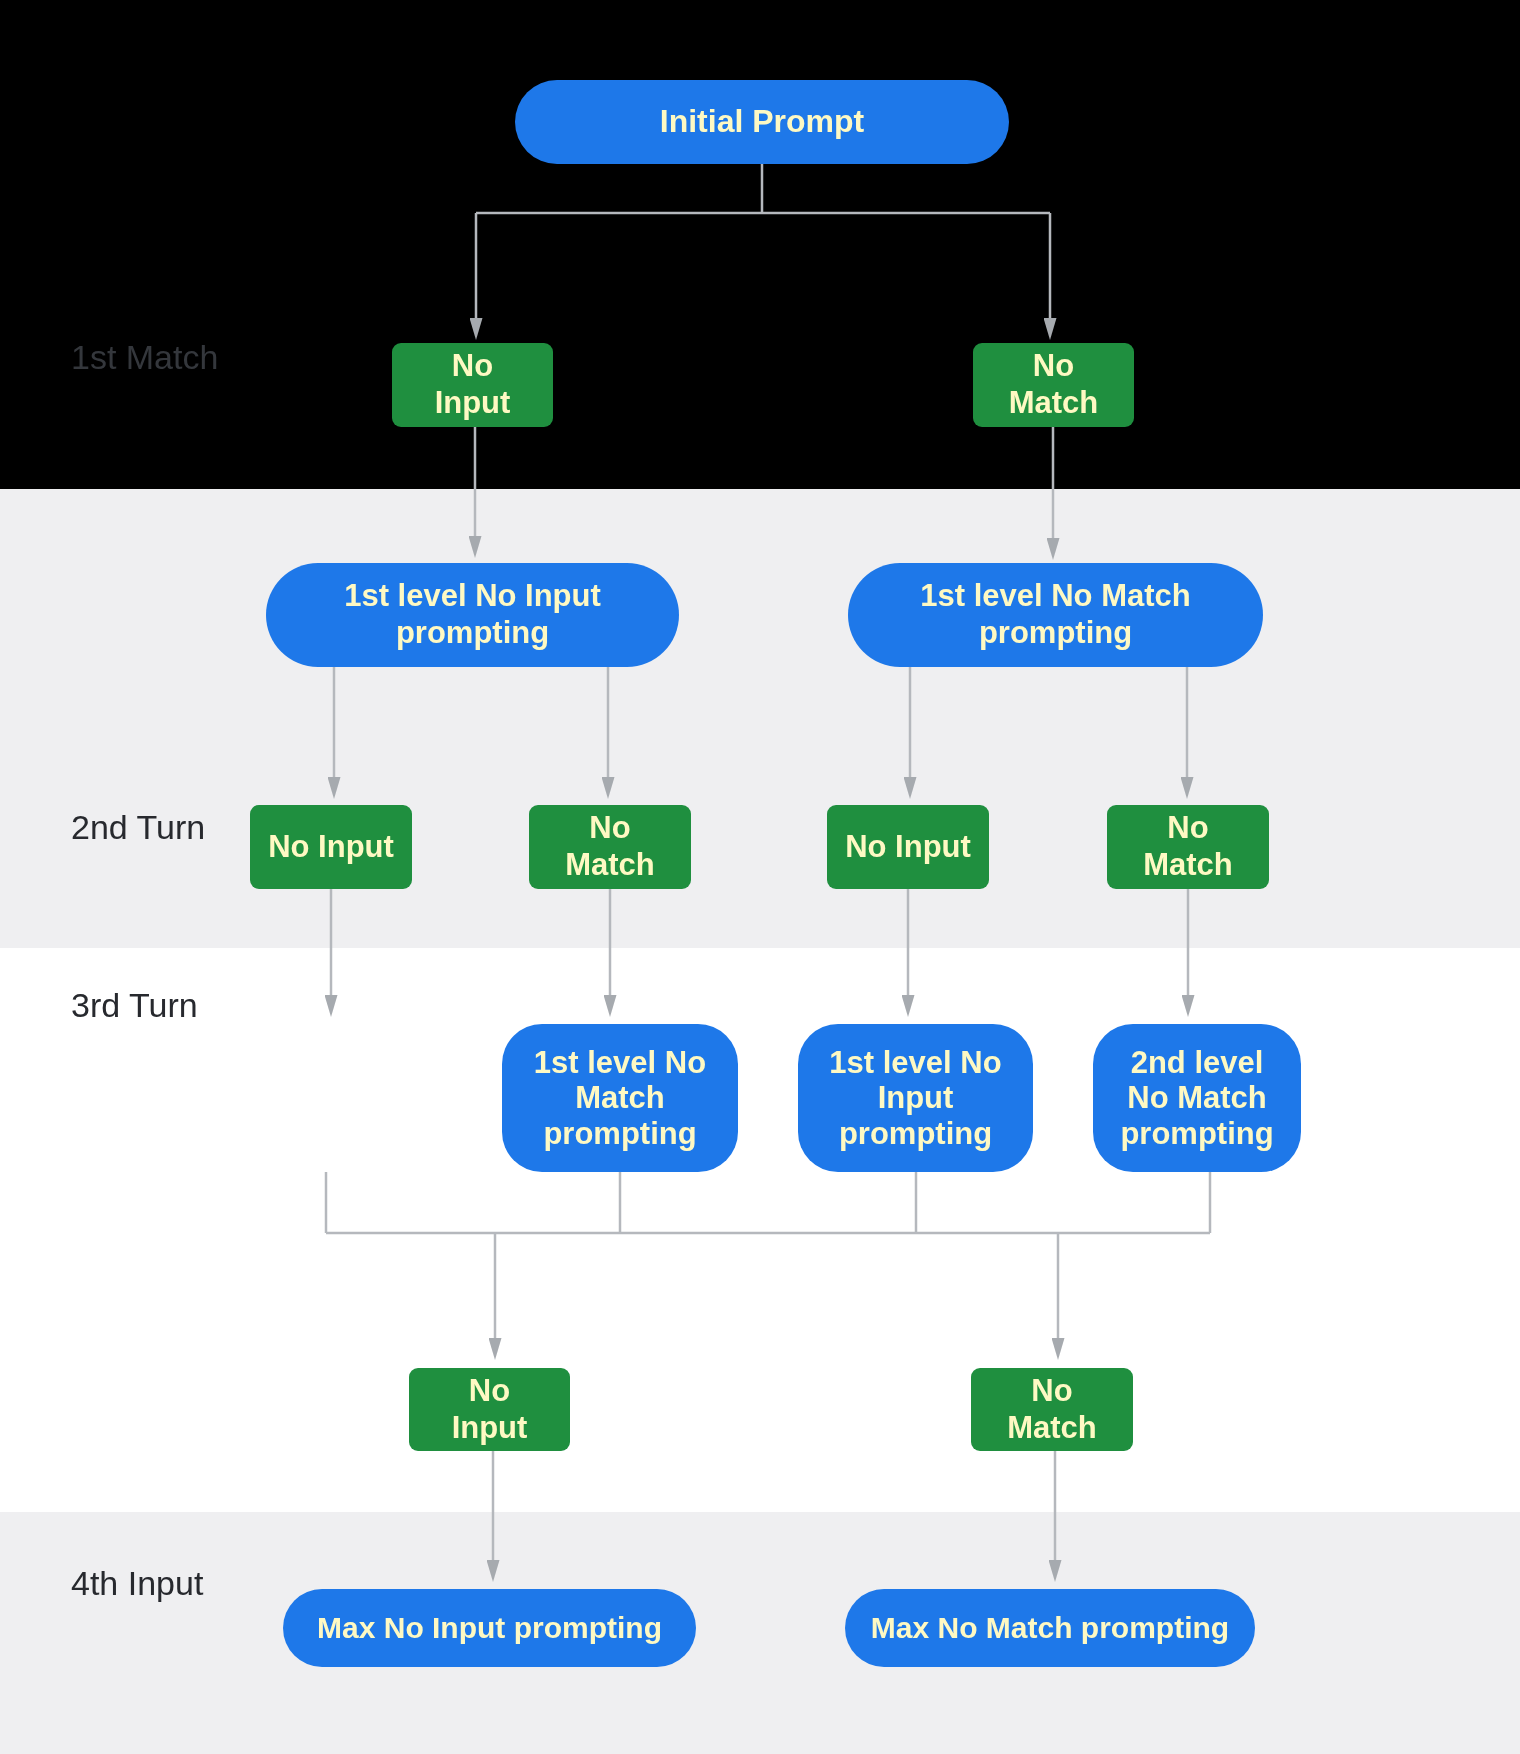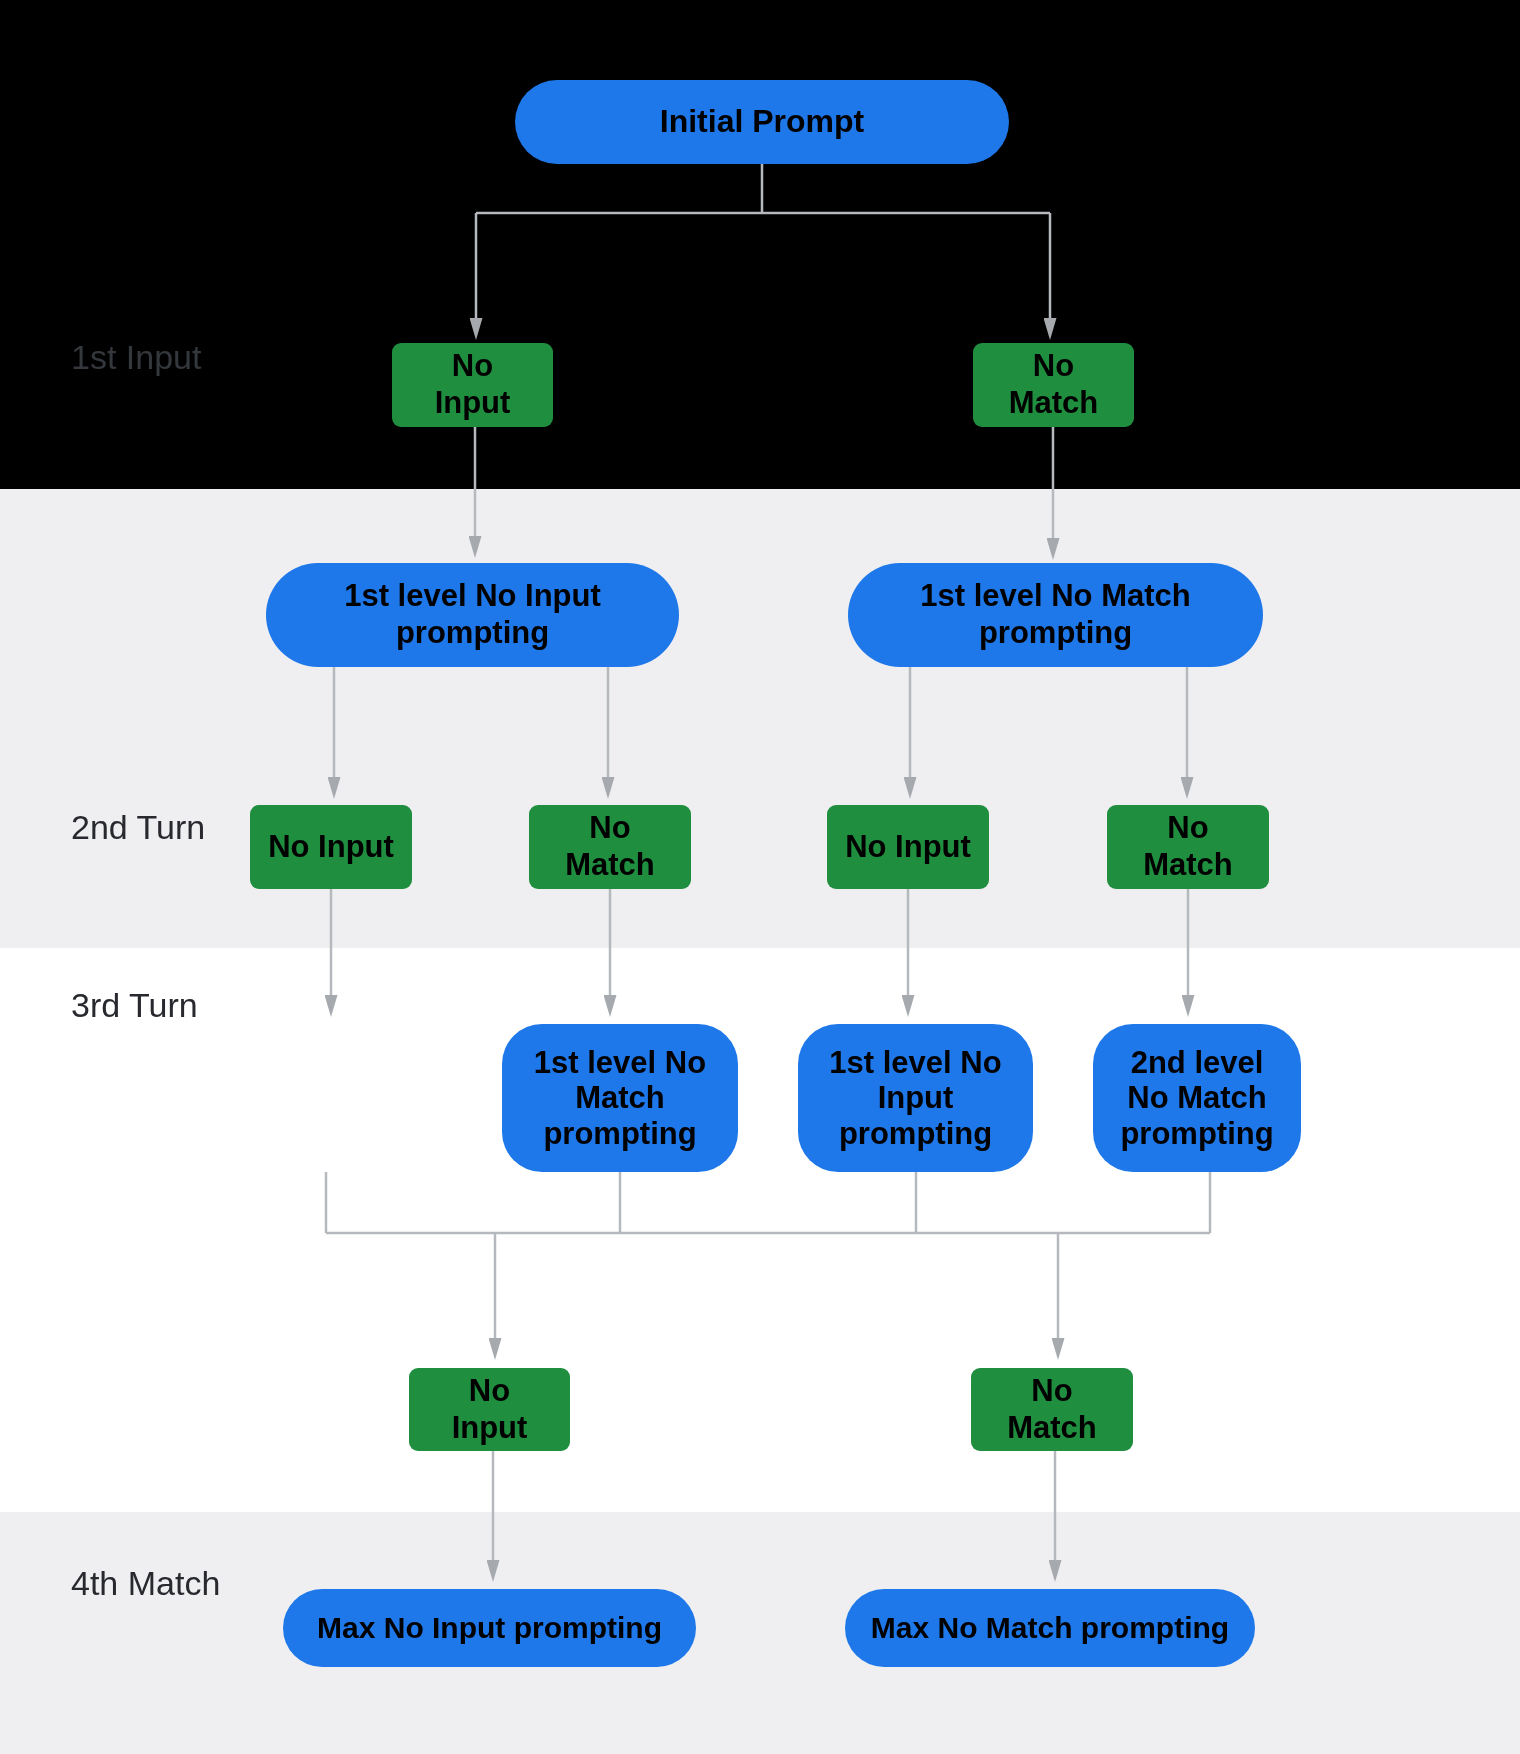--- a/index.html
+++ b/index.html
@@ -16,21 +16,21 @@
   .band-4{top:1512px;height:242px;background:var(--band-gray);}
 
   svg.connectors{position:absolute;left:0;top:0;}
   .connector{stroke:var(--connector-line);stroke-width:2.5;fill:none;}
   .arrowhead{fill:var(--connector-arrow);}
 
   .node{
     position:absolute;
     display:flex;align-items:center;justify-content:center;
     text-align:center;
-    color:#000000;
+    color:#fef9c3;
     font-size:31px;font-weight:600;line-height:1.18;
     box-sizing:border-box;
     padding:0 18px;
   }
   .pill{background:var(--node-blue);border-radius:999px;}
   .green-box{background:var(--node-green);border-radius:9px;}
   .blue-box{background:var(--node-blue);border-radius:40px;line-height:1.14;}
 
   .turn-label{
     position:absolute;
@@ -80,24 +80,24 @@
     <path class="connector" d="M916 1172 V1233"></path>
     <path class="connector" d="M1210 1172 V1233"></path>
     <path class="connector" d="M326 1233 H1210"></path>
     <path class="connector" d="M495 1233 V1340" marker-end="url(#arrow)"></path>
     <path class="connector" d="M1058 1233 V1340" marker-end="url(#arrow)"></path>
 
     <path class="connector" d="M493 1451 V1562" marker-end="url(#arrow)"></path>
     <path class="connector" d="M1055 1451 V1562" marker-end="url(#arrow)"></path>
   </svg>
 
-  <div class="turn-label on-black" style="left:71px;top:338px;">1st Input</div>
+  <div class="turn-label on-black" style="left:71px;top:338px;">1st Match</div>
   <div class="turn-label" style="left:71px;top:808px;">2nd Turn</div>
   <div class="turn-label" style="left:71px;top:986px;">3rd Turn</div>
-  <div class="turn-label" style="left:71px;top:1564px;">4th Match</div>
+  <div class="turn-label" style="left:71px;top:1564px;">4th Input</div>
 
   <div class="node pill" style="left:515px;top:80px;width:494px;height:84px;font-size:32px;">Initial Prompt</div>
 
   <div class="node green-box" style="left:392px;top:343px;width:161px;height:84px;">No Input</div>
   <div class="node green-box" style="left:973px;top:343px;width:161px;height:84px;">No Match</div>
 
   <div class="node pill" style="left:266px;top:563px;width:413px;height:104px;">1st level No Input prompting</div>
   <div class="node pill" style="left:848px;top:563px;width:415px;height:104px;">1st level No Match prompting</div>
 
   <div class="node green-box" style="left:250px;top:805px;width:162px;height:84px;">No Input</div>

